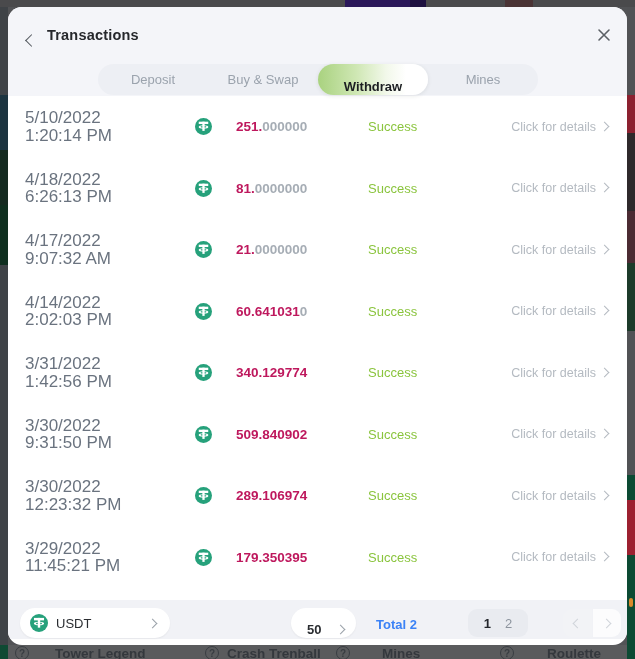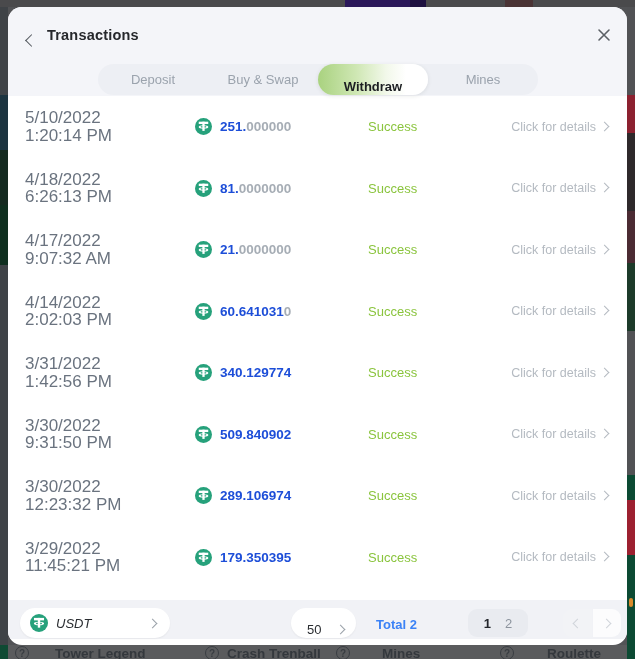--- a/index.html
+++ b/index.html
@@ -35,36 +35,36 @@
     background:linear-gradient(90deg,#a9d27f 0%,#cfe7b4 35%,#f2f8ea 62%,#ffffff 80%);
     box-shadow:0 1px 4px rgba(40,50,40,.10);z-index:1;
   }
 
   
   .list{position:absolute;left:0;top:89px;width:619px;height:504px;background:#ffffff;}
   .row{height:61.5px;display:flex;align-items:center;padding-left:17px;box-sizing:border-box;}
   .c-date{flex:0 0 170px;font-size:17px;color:#6a737f;line-height:17.5px;}
   .c-amt{flex:0 0 173px;display:flex;align-items:center;font-size:13.5px;}
   .c-amt .ticon{display:inline-flex;margin-right:8px;flex:0 0 auto;}
-  .amt-b{font-weight:bold;color:#1d4ed8;}
+  .amt-b{font-weight:bold;color:#be185d;margin-left:16px;}
   .amt-f{font-weight:bold;color:#a6adb5;}
   .c-status{flex:0 0 110px;font-size:13px;color:#8ac43d;}
   .c-details{flex:1;text-align:right;padding-right:19px;font-size:12.5px;color:#b4bac1;cursor:pointer;}
   .c-details .chev-r{margin-left:5px;margin-bottom:1px;}
 
   
   .footerband{position:absolute;left:0;top:593px;width:619px;height:39px;background:#f1f2f6;}
   .pill{
     position:absolute;background:#fff;border-radius:15px;height:30px;top:601px;
     display:flex;align-items:center;box-shadow:0 1px 2px rgba(0,0,0,.05);cursor:pointer;box-sizing:border-box;
   }
   .pill-currency{left:12px;width:150px;padding:0 14px 0 10px;}
-  .pill-currency .lbl{font-size:13px;color:#2a2d31;margin-left:8px;font-style:italic;}
+  .pill-currency .lbl{font-size:13px;color:#2a2d31;margin-left:8px;}
   .pill-currency .chev-r{margin-left:auto;color:#9aa1a9;}
-  .pill-size{left:283px;width:65px;padding:12px 12px 0 16px;}
+  .pill-size{left:283px;width:65px;padding:12px 12px 0 16px;font-weight:bold;}
   .pill-size .lbl{font-size:13px;color:#2a2d31;}
   .pill-size .chev-r{margin-left:auto;color:#9aa1a9;}
   .total-txt{position:absolute;left:349px;top:610px;width:60px;text-align:right;font-size:13px;color:#3b82f6;font-weight:bold;}
   .pager{
     position:absolute;left:460px;top:602px;width:60px;height:28px;border-radius:9px;
     background:#e9ebf0;display:flex;align-items:center;justify-content:center;gap:14px;font-size:13px;
   }
   .pg-cur{color:#23262b;font-weight:bold;cursor:pointer;}
   .pg-oth{color:#8d949e;cursor:pointer;}
   .arrows{position:absolute;left:555px;top:602px;width:58px;height:28px;display:flex;gap:1px;}

